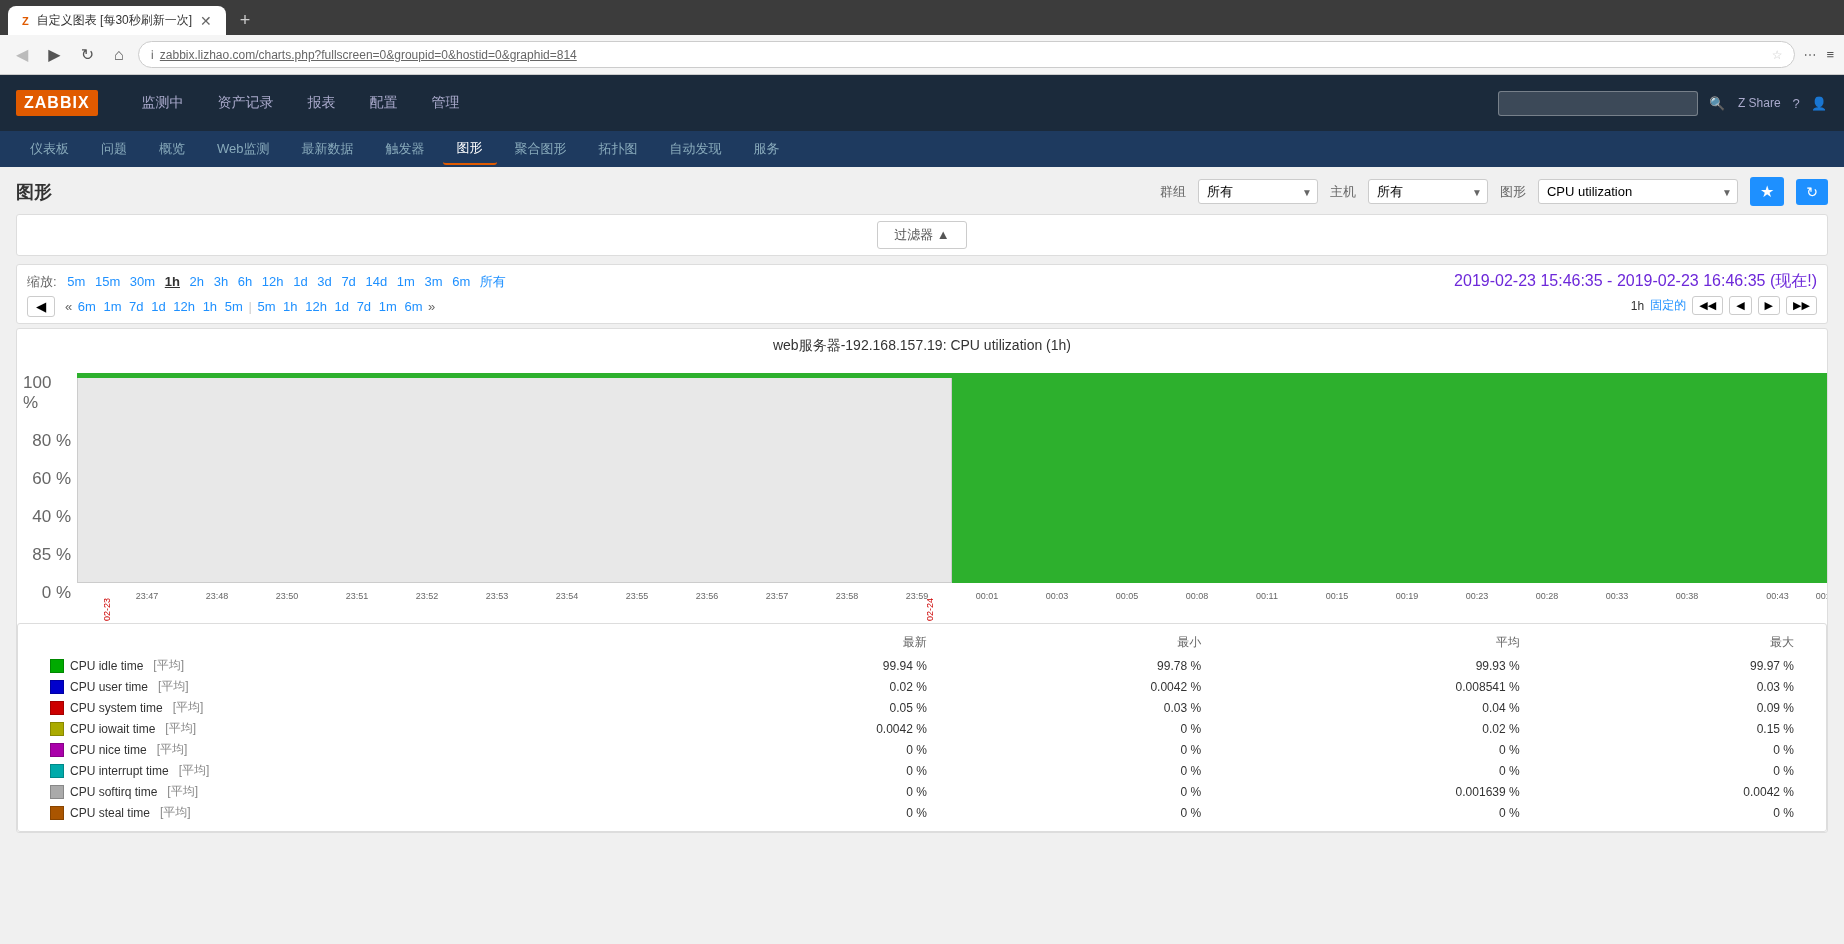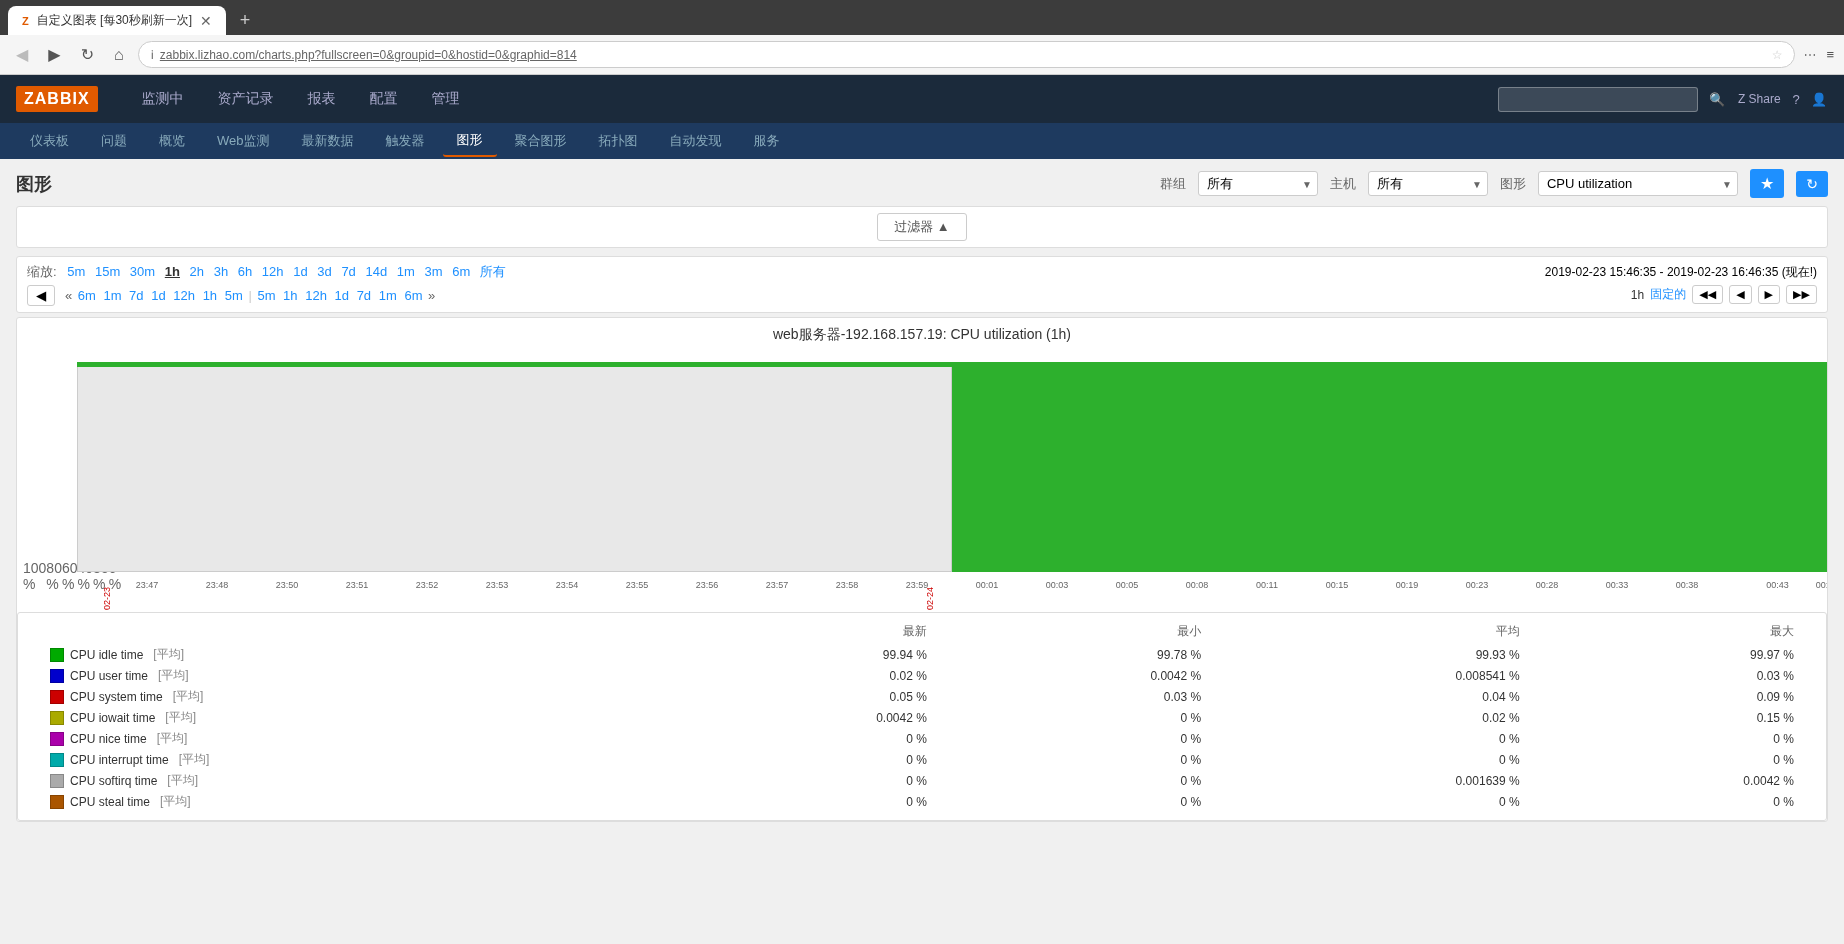--- a/index.html
+++ b/index.html
@@ -13,21 +13,21 @@
 
     .browser-toolbar { background: #f5f5f5; border-bottom: 1px solid #ccc; padding: 6px 10px; display: flex; align-items: center; gap: 8px; }
     .browser-nav-btn { background: none; border: none; cursor: pointer; font-size: 16px; color: #555; padding: 2px 6px; }
     .browser-nav-btn:disabled { color: #bbb; cursor: default; }
     .browser-address-bar { flex: 1; border: 1px solid #ccc; border-radius: 20px; padding: 4px 12px; font-size: 13px; background: #fff; display: flex; align-items: center; gap: 6px; }
     .browser-address-bar span { color: #666; font-size: 12px; }
     .browser-address-text { flex: 1; color: #333; font-size: 13px; text-decoration: underline; }
     .browser-toolbar-icons { display: flex; align-items: center; gap: 10px; color: #555; }
 
     
-    .zabbix-header { background: #1b2a3b; display: flex; align-items: center; padding: 0 16px; height: 48px; gap: 20px; }
+    .zabbix-header { background: #1b2a3b; display: flex; align-items: center; padding: 0 16px; height: 56px; gap: 20px; }
     .zabbix-logo { background: #e05a00; color: white; font-weight: bold; font-size: 16px; padding: 4px 8px; border-radius: 2px; letter-spacing: 1px; }
     .zabbix-nav { display: flex; gap: 6px; margin-left: 10px; }
     .zabbix-nav-item { color: #aac; padding: 8px 14px; font-size: 14px; cursor: pointer; border-radius: 3px; }
     .header-right { margin-left: auto; display: flex; align-items: center; gap: 12px; }
     .header-search { background: rgba(255,255,255,0.15); border: 1px solid rgba(255,255,255,0.3); border-radius: 3px; padding: 4px 10px; color: #fff; font-size: 13px; width: 200px; }
 
     
     .sub-nav { background: #1e3a5f; display: flex; align-items: center; padding: 0 16px; height: 36px; gap: 4px; }
     .sub-nav-item { color: #8ab; padding: 6px 14px; font-size: 13px; cursor: pointer; border-radius: 3px; }
     .sub-nav-item.active { color: #fff; border-bottom: 2px solid #e05a00; }
@@ -50,33 +50,33 @@
     
     .filter-section { background: #fff; border: 1px solid #ddd; border-radius: 3px; padding: 6px 16px; margin-bottom: 8px; display: flex; align-items: center; justify-content: center; }
     .filter-toggle-btn { background: none; border: 1px solid #ccc; border-radius: 3px; padding: 4px 16px; cursor: pointer; font-size: 13px; color: #555; }
 
     
     .time-controls { background: #fff; border: 1px solid #ddd; border-radius: 3px; padding: 6px 10px; margin-bottom: 4px; }
     .zoom-row { display: flex; align-items: center; justify-content: space-between; margin-bottom: 4px; }
     .zoom-label { color: #666; font-size: 13px; margin-right: 4px; }
     .zoom-link { color: #1e90ff; font-size: 13px; cursor: pointer; margin: 0 3px; text-decoration: none; }
     .zoom-link.active { color: #333; font-weight: bold; text-decoration: underline; }
-    .time-range-text { font-size: 12px; color: #000000; }
+    .time-range-text { font-size: 16px; color: #6d28d9; }
     .nav-row { display: flex; align-items: flex-start; justify-content: space-between; }
     .nav-prev { border: 1px solid #ccc; border-radius: 3px; padding: 2px 8px; cursor: pointer; background: #fff; }
     .zoom-link2 { color: #1e90ff; font-size: 13px; cursor: pointer; margin: 0 2px; text-decoration: none; }
     .nav-right-controls { display: flex; align-items: center; gap: 6px; }
     .nav-btn-small { border: 1px solid #ccc; border-radius: 3px; padding: 2px 6px; cursor: pointer; background: #fff; font-size: 11px; }
     .separator { color: #ccc; }
 
     
     .chart-container { background: #fff; border: 1px solid #ddd; border-radius: 3px; padding: 0; margin-bottom: 8px; }
     .chart-title { text-align: center; padding: 8px; font-size: 14px; color: #333; }
     .chart-area { position: relative; display: flex; height: 260px; }
-    .chart-y-axis { width: 60px; display: flex; justify-content: space-between; align-items: flex-end; padding: 10px 6px 20px; font-size: 14px; color: #666; }
+    .chart-y-axis { width: 60px; display: flex; flex-direction: column; justify-content: space-between; align-items: flex-end; padding: 10px 6px 20px; font-size: 17px; color: #666; }
     .chart-plot { flex: 1; position: relative; overflow: hidden; }
     .grid-line { position: absolute; left: 0; right: 0; border-top: 1px solid #ddd; }
 
     
     .legend { background: #fff; border: 1px solid #ddd; border-radius: 3px; padding: 8px 16px; margin-top: 0; }
     .legend-table { width: 100%; border-collapse: collapse; font-size: 12px; }
     .legend-table th { color: #666; font-weight: normal; padding: 2px 16px 4px; text-align: right; }
     .legend-table th:first-child { text-align: left; }
     .legend-table td { padding: 2px 16px; text-align: right; }
     .legend-table td:first-child { text-align: left; display: flex; align-items: center; gap: 6px; }

